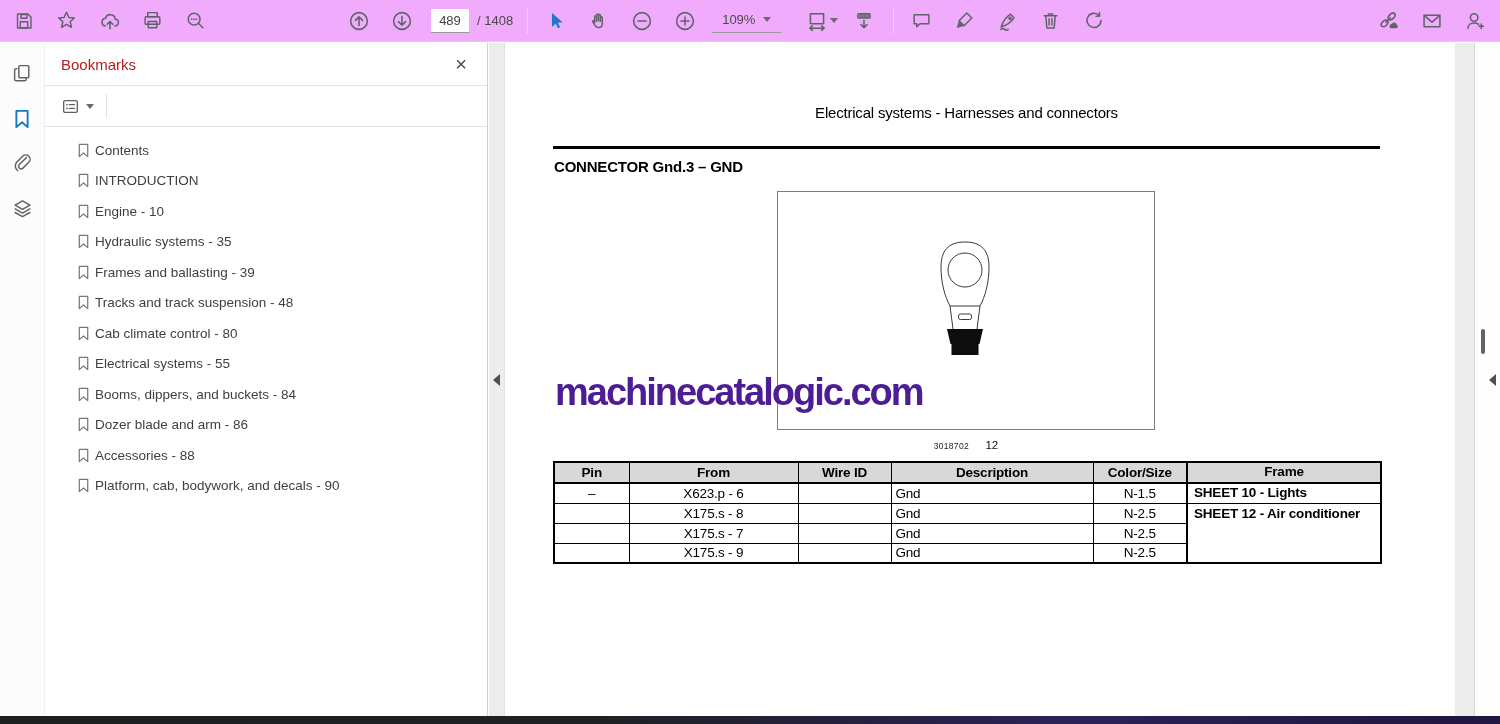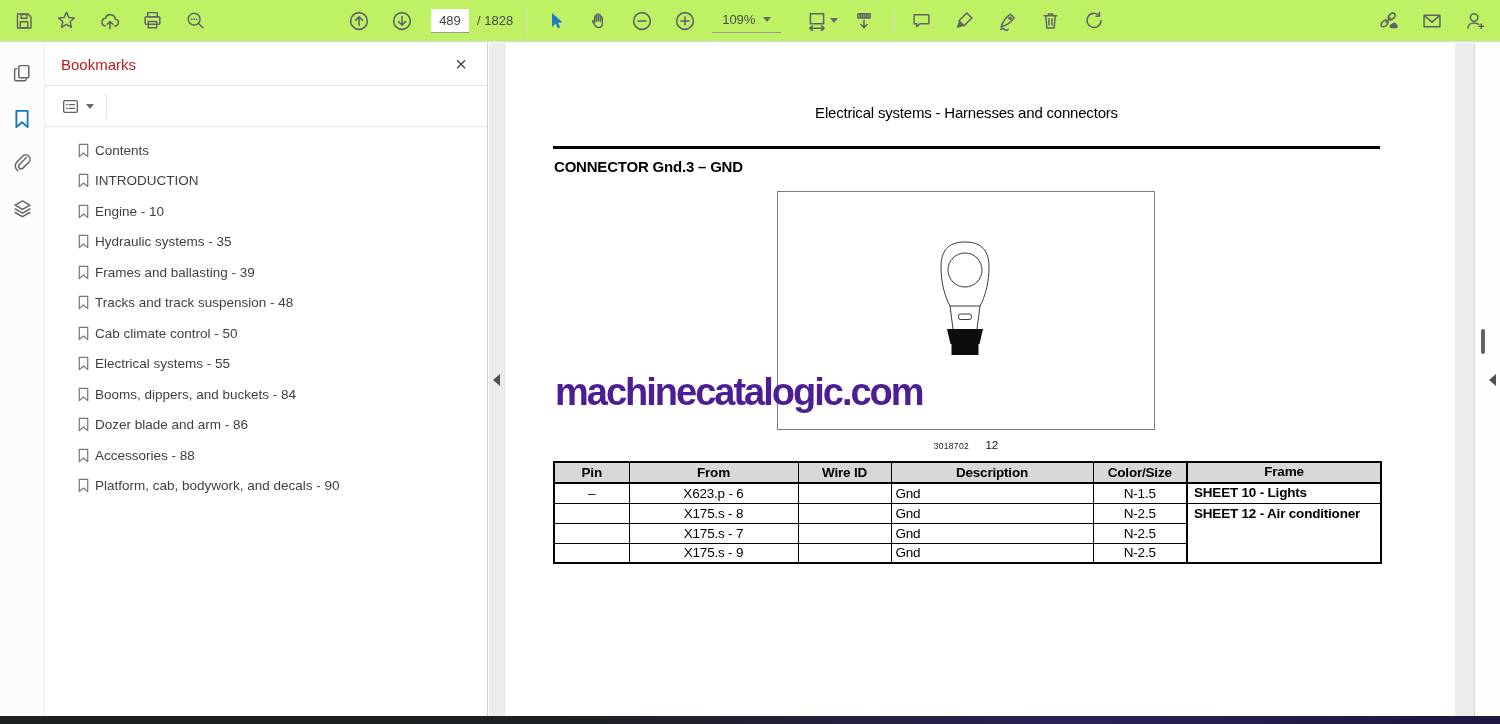--- a/index.html
+++ b/index.html
@@ -1,21 +1,21 @@
 <!DOCTYPE html>
 <html><head>
 <meta charset="utf-8">
 <style>
   * { margin:0; padding:0; box-sizing:border-box; }
   html,body { width:1500px; height:724px; overflow:hidden; background:#fff;
               font-family:"Liberation Sans", sans-serif; }
   .app { position:relative; width:1500px; height:724px; background:#fff; }
 
   
-  .toolbar { position:absolute; top:0; left:0; right:0; height:42px; background:#bef264;
+  .toolbar { position:absolute; top:0; left:0; right:0; height:42px; background:#f0abfc;
              border-bottom:1px solid #d6d6d6; display:flex; align-items:center; padding:0 4px 0 2px; }
   .tb-btn { width:43px; height:42px; display:flex; align-items:center; justify-content:center;
             cursor:pointer; flex:0 0 auto; }
   .tb-btn svg { display:block; }
   .tb-sep { width:1px; height:26px; background:#dcdcdc; margin:0 6px; flex:0 0 auto; }
   .pg-group { display:flex; align-items:center; margin-left:8px; flex:0 0 auto; }
   .pg-input { width:38px; height:24px; border:none; border-bottom:1px solid #9a9a9a;
               background:#fdfdfd; text-align:center; font-size:13px; color:#444;
               font-family:"Liberation Sans", sans-serif; }
   .pg-total { font-size:13px; color:#4a4a4a; margin-left:8px; white-space:nowrap; }
@@ -148,21 +148,21 @@
       </svg>
     </div>
     <div class="tb-btn">
       <svg width="22" height="22" viewBox="0 0 20 20">
         <circle class="ico" cx="10" cy="10" r="7.6"></circle>
         <path class="ico" d="M10 6 v7.6 M6.8 10.6 L10 13.8 l3.2-3.2"></path>
       </svg>
     </div>
     <div class="pg-group">
       <input class="pg-input" value="489" style="">
-      <span class="pg-total">/ 1828</span>
+      <span class="pg-total">/ 1408</span>
     </div>
     <div class="tb-sep" style="margin-left:14px;"></div>
 
     <div class="tb-btn">
       <svg width="20" height="20" viewBox="0 0 20 20">
         <path d="M6 2 L6 16 L9.7 12.6 L11.9 17.3 L14.1 16.3 L11.9 11.7 L16.5 11.2 Z" fill="#1e7ac9"></path>
       </svg>
     </div>
     <div class="tb-btn">
       <svg width="21" height="21" viewBox="0 0 20 20">
@@ -338,21 +338,21 @@
       <div class="bm-item">
         <svg width="15" height="15" viewBox="0 0 16 16">
             <path d="M3.5 1.5 h9 v13 L8 10.6 3.5 14.5 Z" fill="none" stroke="#777" stroke-width="1.3" stroke-linejoin="round"></path>
           </svg>
         <span class="bm-label">Tracks and track suspension - 48</span>
       </div>
       <div class="bm-item">
         <svg width="15" height="15" viewBox="0 0 16 16">
             <path d="M3.5 1.5 h9 v13 L8 10.6 3.5 14.5 Z" fill="none" stroke="#777" stroke-width="1.3" stroke-linejoin="round"></path>
           </svg>
-        <span class="bm-label">Cab climate control - 50</span>
+        <span class="bm-label">Cab climate control - 80</span>
       </div>
       <div class="bm-item">
         <svg width="15" height="15" viewBox="0 0 16 16">
             <path d="M3.5 1.5 h9 v13 L8 10.6 3.5 14.5 Z" fill="none" stroke="#777" stroke-width="1.3" stroke-linejoin="round"></path>
           </svg>
         <span class="bm-label">Electrical systems - 55</span>
       </div>
       <div class="bm-item">
         <svg width="15" height="15" viewBox="0 0 16 16">
             <path d="M3.5 1.5 h9 v13 L8 10.6 3.5 14.5 Z" fill="none" stroke="#777" stroke-width="1.3" stroke-linejoin="round"></path>

